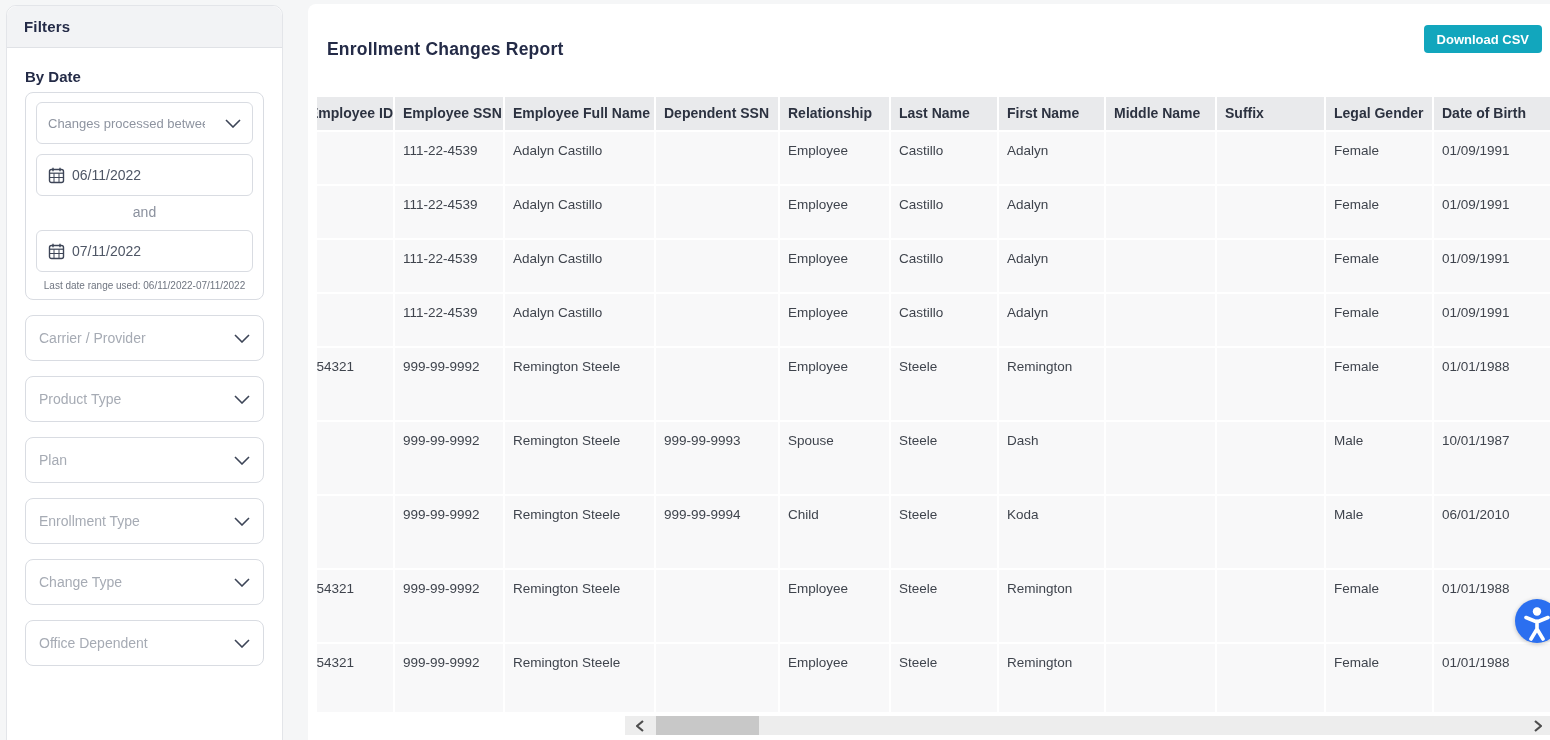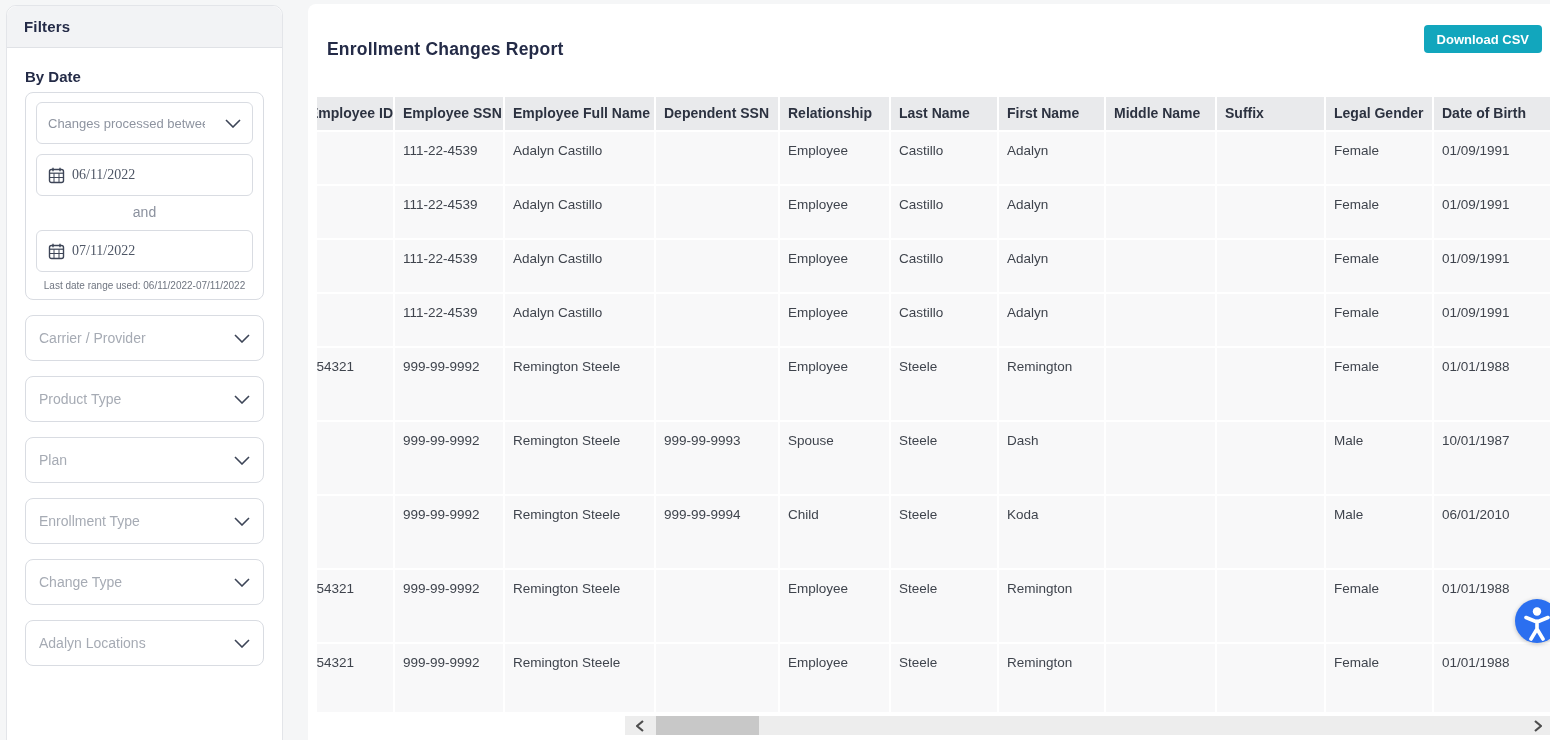--- a/index.html
+++ b/index.html
@@ -14,21 +14,21 @@
                     border-radius:10px 10px 0 0; display:flex; align-items:center; padding:0 17px; }
   .sidebar-header h2 { font-size:15px; font-weight:bold; color:#242b47; letter-spacing:.2px; }
   .sidebar-body { padding:20px 18px 0 18px; }
   .group-heading { font-size:15px; font-weight:bold; color:#242b47; margin-bottom:7px; }
   .bydate-box { border:1px solid #d9dce2; border-radius:8px; padding:9px 10px 8px 10px; }
   .select-box, .date-box {
       border:1px solid #d9dce2; border-radius:6px; height:42px; background:#fff;
       display:flex; align-items:center; padding:0 11px; cursor:pointer; }
   .select-box { justify-content:space-between;gap:20px; }
   .select-box .ph { font-size:13px; color:#8e94a0; white-space:nowrap; overflow:hidden; }
-  .date-box { margin-top:10px; gap:7px;font-family:Liberation Serif, serif; }
+  .date-box { margin-top:10px; gap:7px; }
   .date-box .dval { font-size:14px; color:#4e5665; }
   .and-label { text-align:center; font-size:14px; color:#8b919e; margin-top:8px; }
   .range-note { margin-top:8px; text-align:center; font-size:10px; color:#6f7580; white-space:nowrap; }
   .filter-select { margin-top:15px; border:1px solid #d9dce2; border-radius:8px; height:46px;
       background:#fff; display:flex; align-items:center; justify-content:space-between;
       padding:0 13px; cursor:pointer; }
   .filter-select .lbl { font-size:14px; color:#a6abb4; }
   .filter-select.dark .lbl { color:#3d4557; }
   .chev { flex:0 0 auto; }
 
@@ -139,21 +139,21 @@
               <polyline points="1,1 8,8 15,1" fill="none" stroke="#3d4557" stroke-width="1.6"></polyline>
             </svg>
           </div>
           <div class="filter-select">
             <span class="lbl">Change Type</span>
             <svg class="chev" width="16" height="9" viewBox="0 0 16 9">
               <polyline points="1,1 8,8 15,1" fill="none" stroke="#3d4557" stroke-width="1.6"></polyline>
             </svg>
           </div>
           <div class="filter-select">
-            <span class="lbl">Adalyn Locations</span>
+            <span class="lbl">Office Dependent</span>
             <svg class="chev" width="16" height="9" viewBox="0 0 16 9">
               <polyline points="1,1 8,8 15,1" fill="none" stroke="#3d4557" stroke-width="1.6"></polyline>
             </svg>
           </div>
         </div>
     </div>
   </aside>
 
   <section class="main-card">
     <h1 class="report-title">Enrollment Changes Report</h1>

